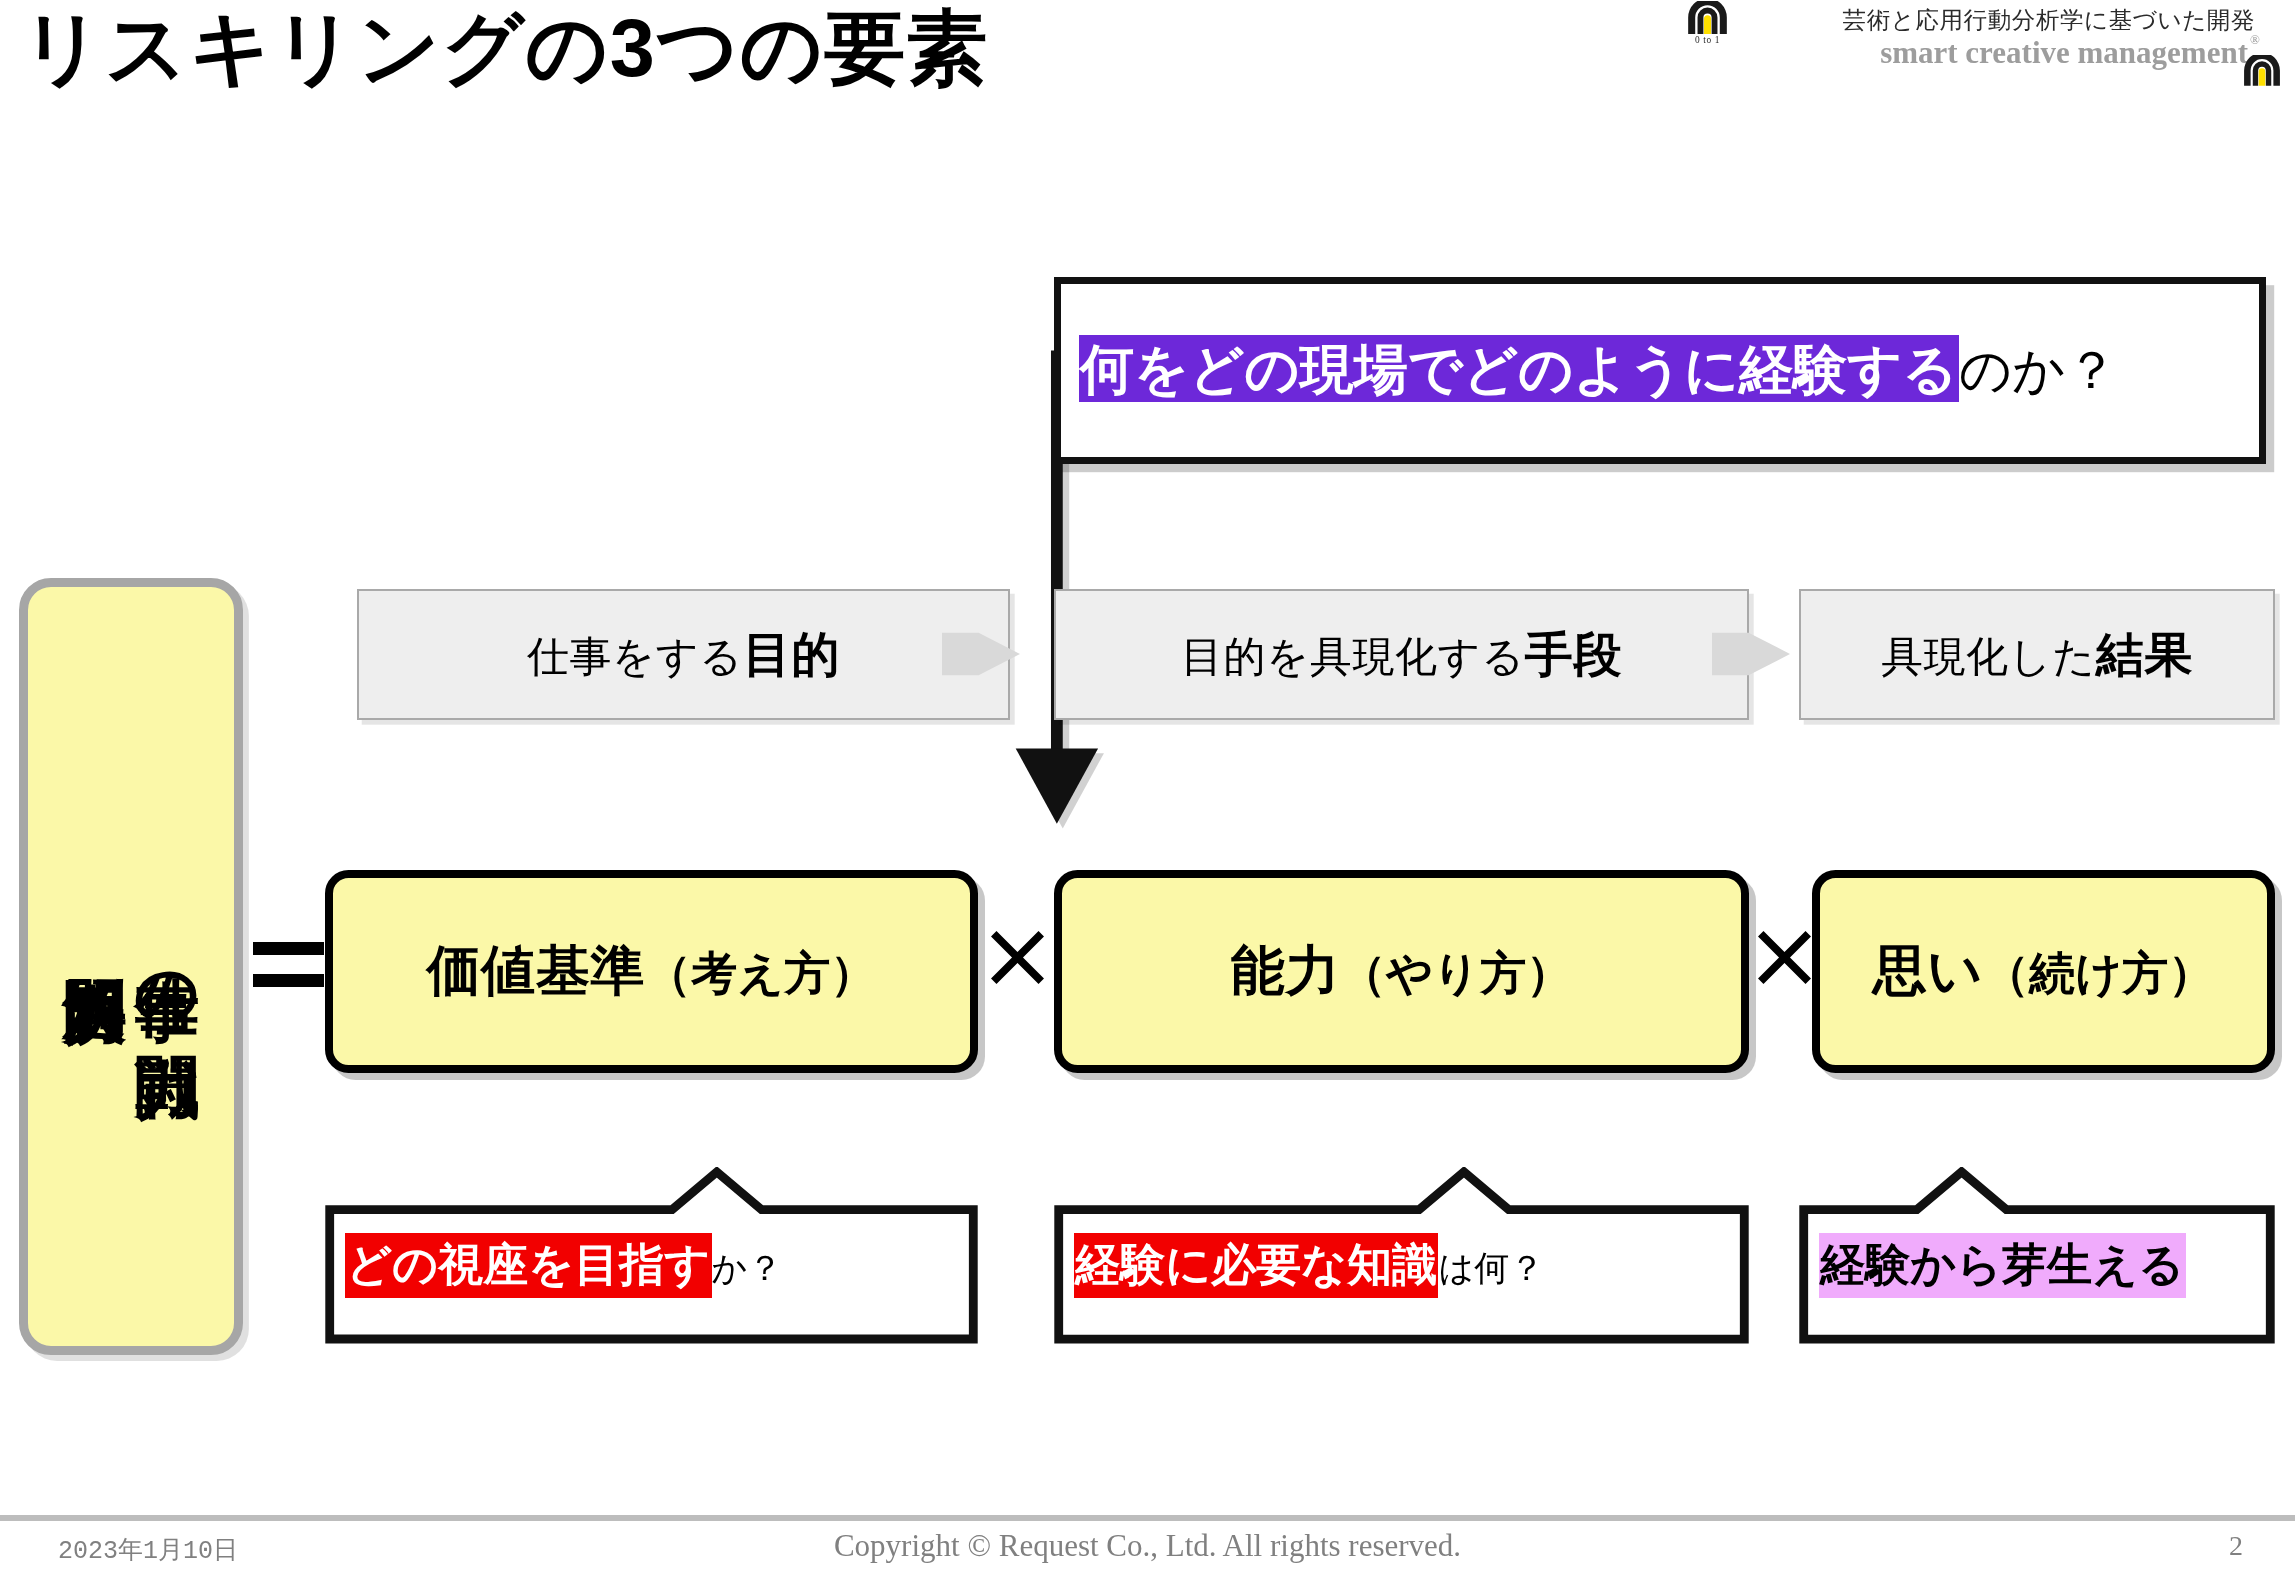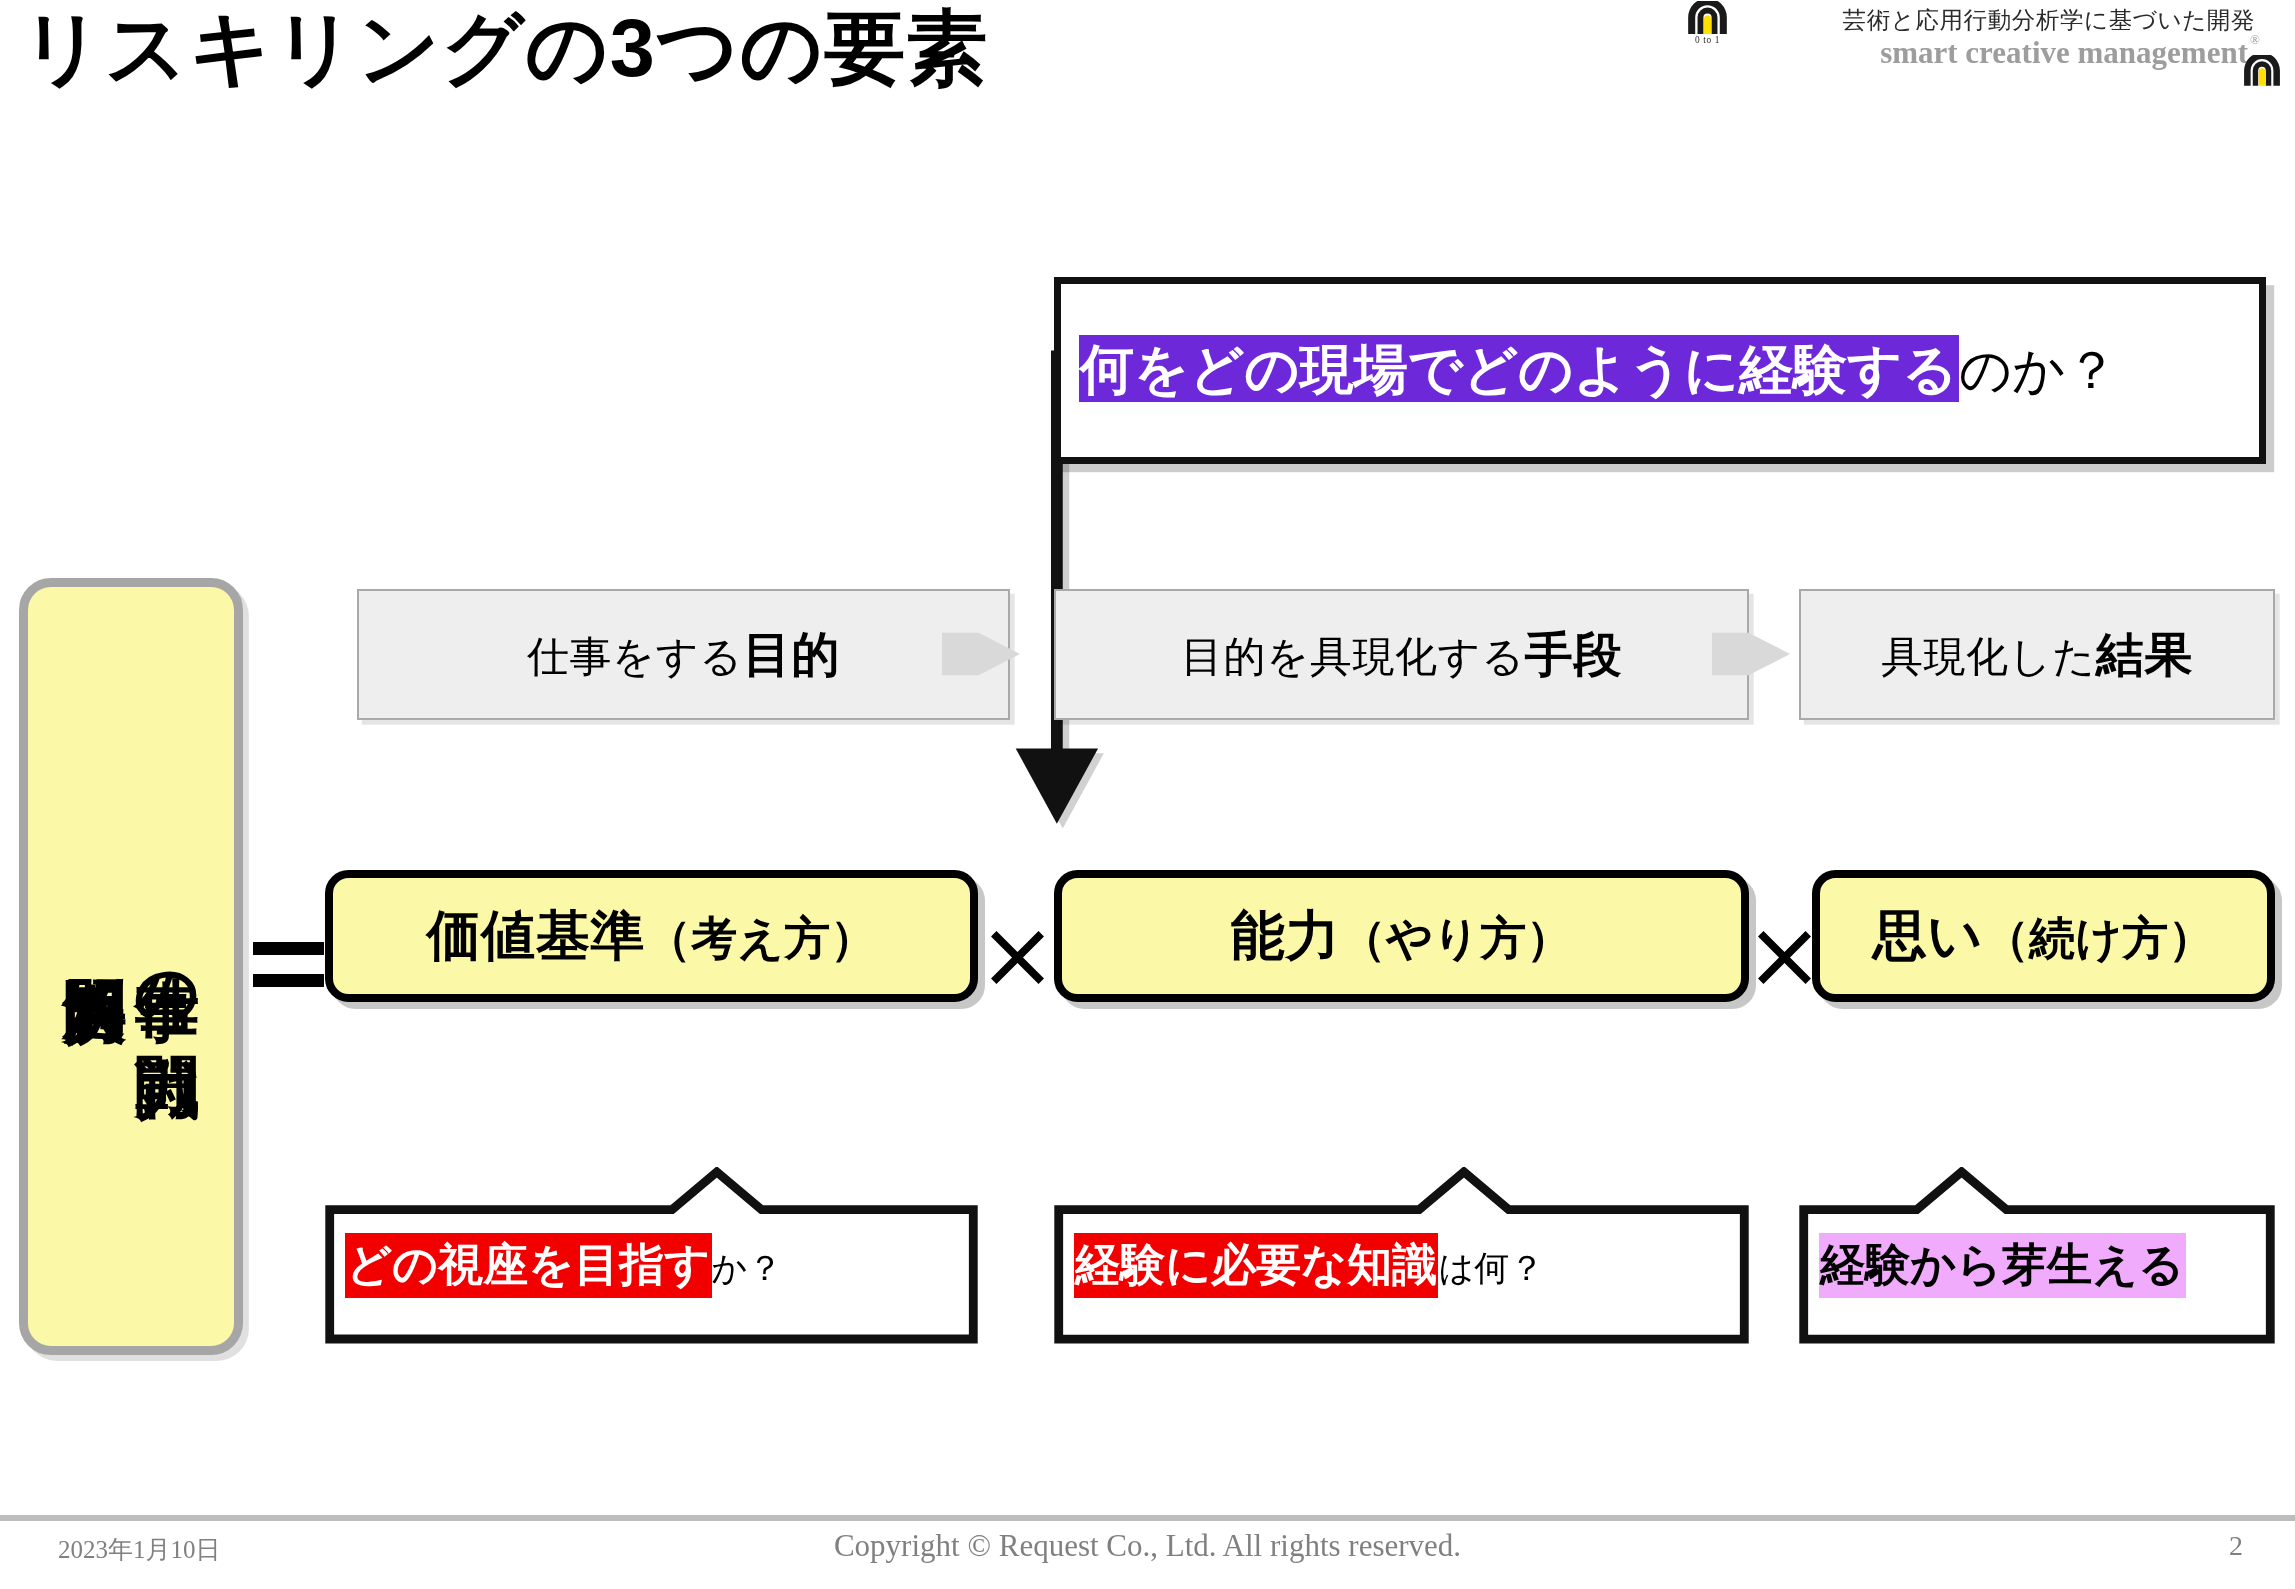--- a/index.html
+++ b/index.html
@@ -79,21 +79,21 @@
     display:flex;align-items:center;justify-content:center;
     box-shadow:4.7px 4.7px 0 rgba(0,0,0,.10);
   }
   .hdr-text{font-size:42px;white-space:nowrap;letter-spacing:0.6px;}
   .hdr-text b{font-weight:bold;font-size:48px;}
 
   .chev{position:absolute;top:615px;width:78px;height:78px;}
 
   
   .fx-box{
-    position:absolute;top:870px;height:132px;
+    position:absolute;top:870px;height:203px;
     background:#fbf8a8;border:8.2px solid #000;border-radius:23.5px;
     box-sizing:border-box;display:flex;align-items:center;justify-content:center;
     box-shadow:7px 7px 0 rgba(0,0,0,.22);
   }
   .fx-text{white-space:nowrap;display:flex;align-items:baseline;}
   .fx-main{font-size:54px;font-weight:bold;letter-spacing:0.6px;}
   .fx-sub{font-size:46px;font-weight:bold;letter-spacing:0px;}
 
   .times{position:absolute;top:929px;width:57px;height:57px;}
 
@@ -106,21 +106,21 @@
     position:absolute;left:20px;top:66px;white-space:nowrap;display:flex;align-items:baseline;
   }
   .cb-red{background:#f20000;color:#fff;font-size:45px;font-weight:bold;padding:2.4px 1.2px;}
   .cb-yellow{background:#f0abfc;color:#000;font-size:45px;font-weight:bold;padding:2.4px 1.2px;}
   .cb-tail{color:#000;font-size:35px;font-weight:normal;}
 
   
   #footer-rule{position:absolute;left:0;top:1515px;width:2295px;height:5.9px;background:#bdbdbd;}
   #footer-date{
     position:absolute;left:58px;top:1533px;font-size:25px;color:#808080;
-    font-family:Liberation Serif, serif;white-space:nowrap;
+    font-family:Liberation Mono, monospace;white-space:nowrap;
   }
   #footer-copy{
     position:absolute;left:0;right:0;top:1528px;text-align:center;
     font-size:31px;color:#808080;
     font-family:"Liberation Serif","DejaVu Serif",serif;white-space:nowrap;
   }
   #footer-page{
     position:absolute;right:52px;top:1530px;font-size:28px;color:#808080;
     font-family:"Liberation Serif","DejaVu Serif",serif;
   }

